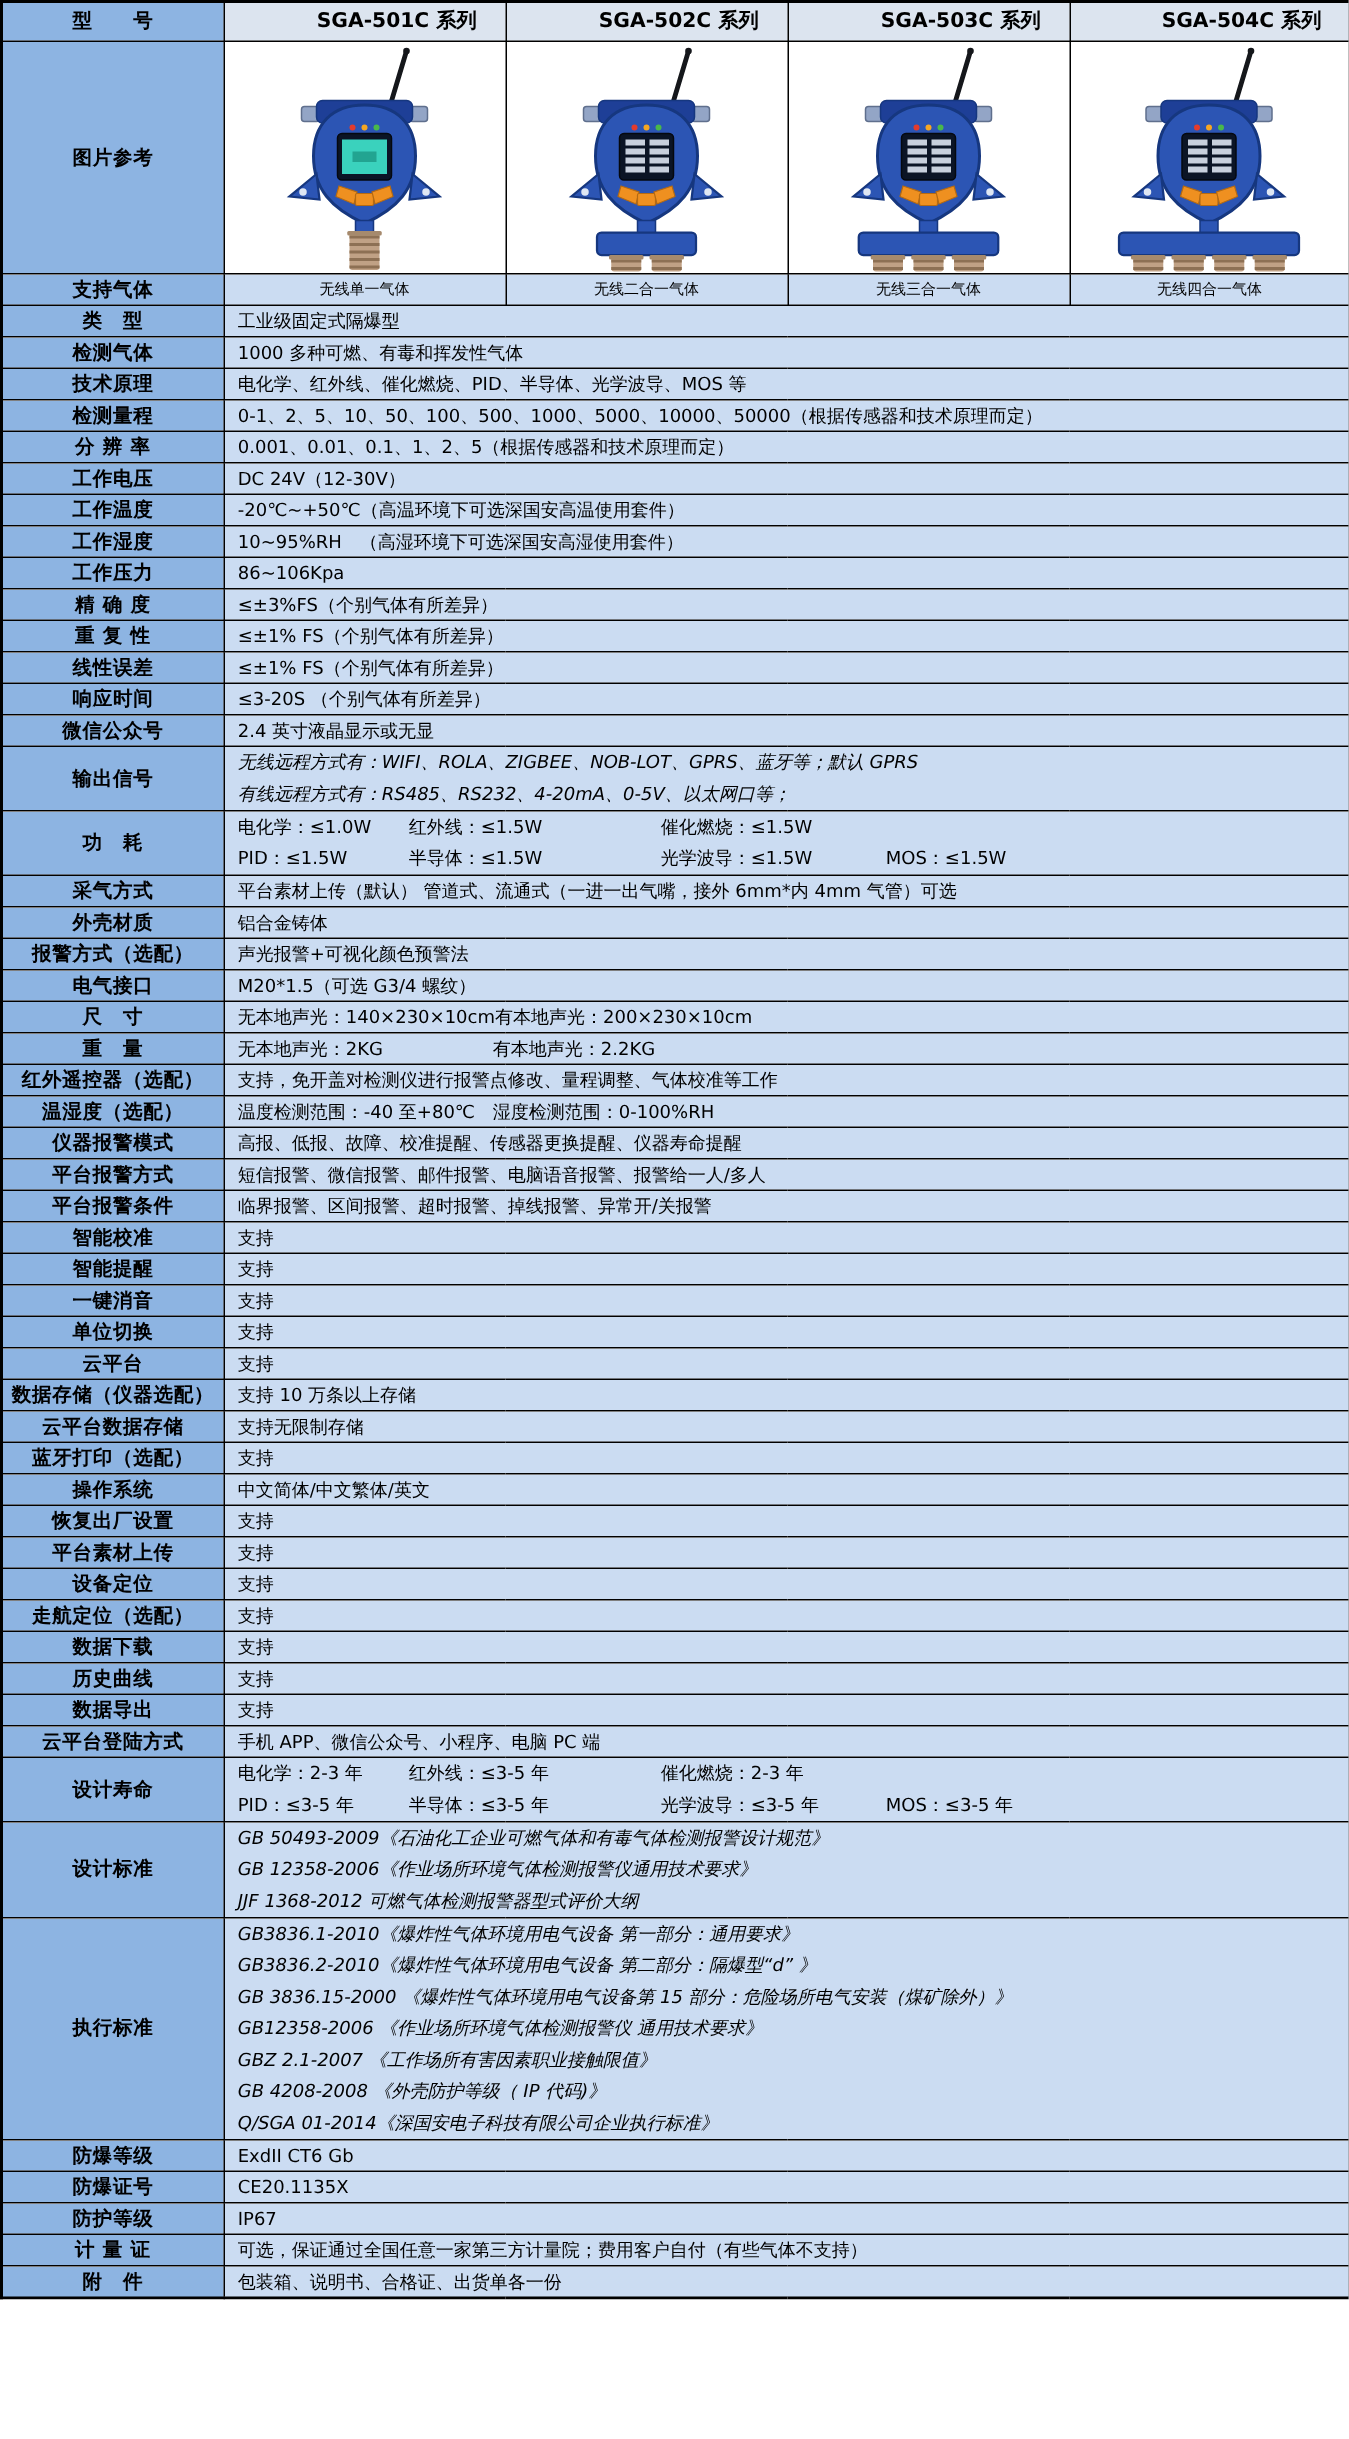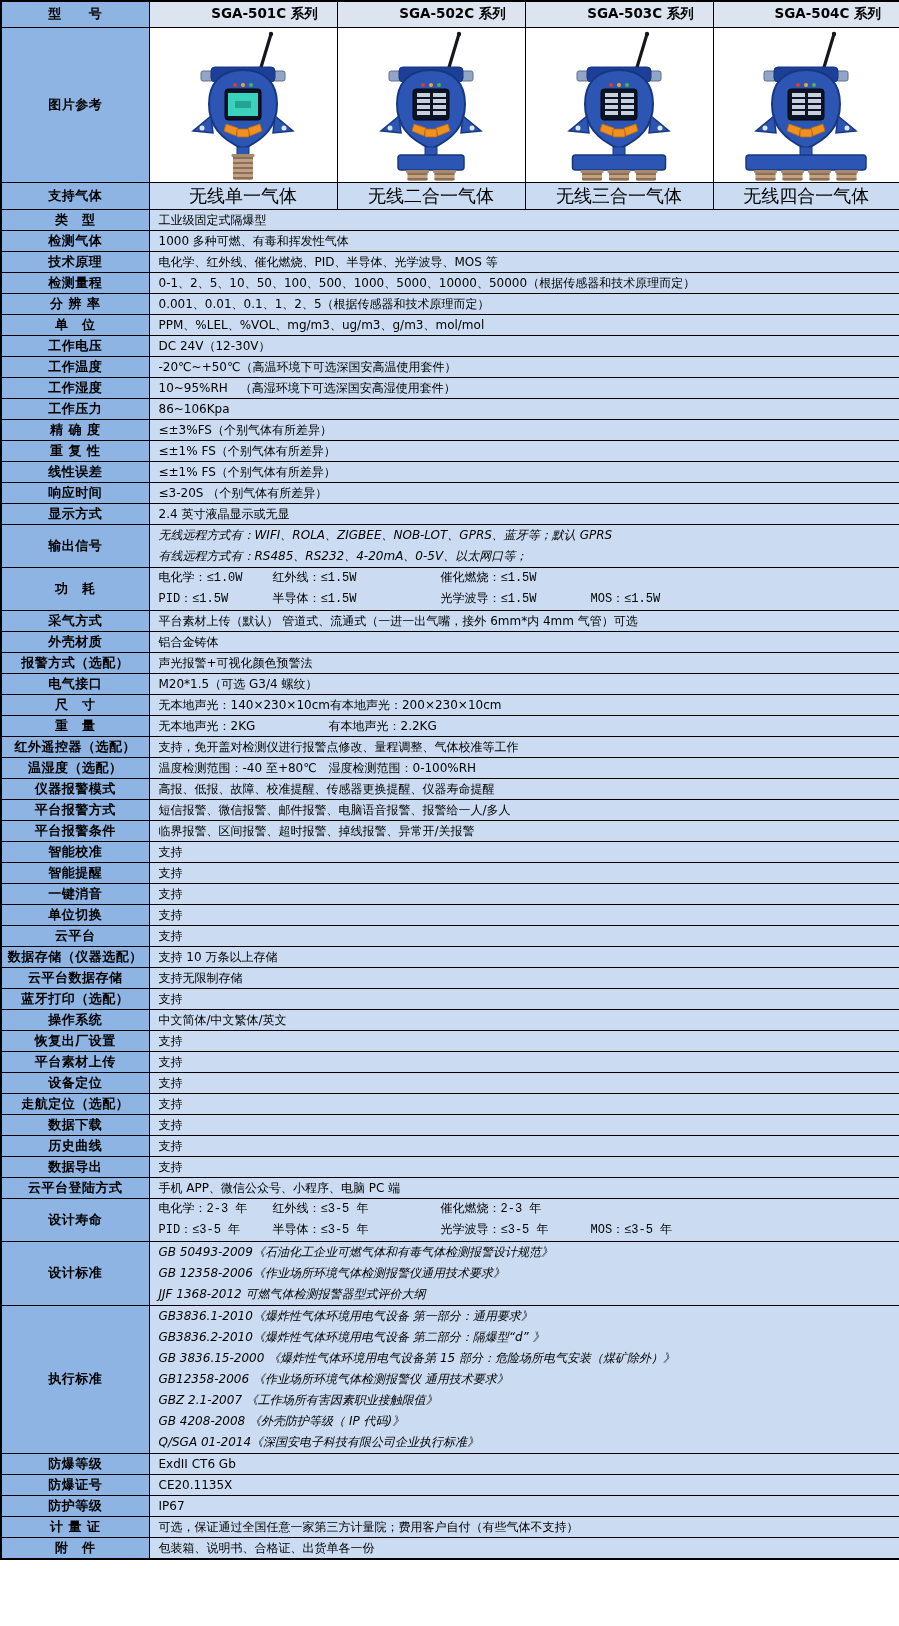--- a/index.html
+++ b/index.html
@@ -36,30 +36,30 @@
   .val{
     background:var(--value-bg);
     font-size:12px;
     padding:0 9px;
     white-space:pre-wrap;
     line-height:20px;
   }
   .gas{
     background:var(--value-bg);
     text-align:center;
-    font-size:18px;
+    font-size:10px;
   }
   .imgcell{
     background:#ffffff;
     text-align:center;
     vertical-align:bottom;
     padding:0;
   }
   .ln{line-height:21px;height:21px;white-space:pre;font-style:italic;}
-  .grd{display:grid;grid-template-columns:114px 168px 150px auto;line-height:21px;height:21px;white-space:pre;font-family:Liberation Mono, monospace;}
+  .grd{display:grid;grid-template-columns:114px 168px 150px auto;line-height:21px;height:21px;white-space:pre;}
   .seg{display:inline-block;min-width:170px;white-space:pre;}
   svg{display:block;margin:0 auto;}
 </style>
 </head>
 <body>
 
 <div id="wrap">
   <table>
     <colgroup>
       <col style="width:148px">
@@ -288,24 +288,20 @@
         </tr>
         <tr>
           <td class="lbl">检测量程</td>
           <td class="val" colspan="4">0-1、2、5、10、50、100、500、1000、5000、10000、50000（根据传感器和技术原理而定）</td>
         </tr>
         <tr>
           <td class="lbl">分 辨 率</td>
           <td class="val" colspan="4">0.001、0.01、0.1、1、2、5（根据传感器和技术原理而定）</td>
         </tr>
         <tr>
-          <td class="lbl">单　位</td>
-          <td class="val" colspan="4">PPM、%LEL、%VOL、mg/m3、ug/m3、g/m3、mol/mol</td>
-        </tr>
-        <tr>
           <td class="lbl">工作电压</td>
           <td class="val" colspan="4">DC 24V（12-30V）</td>
         </tr>
         <tr>
           <td class="lbl">工作温度</td>
           <td class="val" colspan="4">-20℃~+50℃（高温环境下可选深国安高温使用套件）</td>
         </tr>
         <tr>
           <td class="lbl">工作湿度</td>
           <td class="val" colspan="4">10~95%RH　（高湿环境下可选深国安高湿使用套件）</td>
@@ -324,21 +320,21 @@
         </tr>
         <tr>
           <td class="lbl">线性误差</td>
           <td class="val" colspan="4">≤±1% FS（个别气体有所差异）</td>
         </tr>
         <tr>
           <td class="lbl">响应时间</td>
           <td class="val" colspan="4">≤3-20S （个别气体有所差异）</td>
         </tr>
         <tr>
-          <td class="lbl">显示方式</td>
+          <td class="lbl">微信公众号</td>
           <td class="val" colspan="4">2.4 英寸液晶显示或无显</td>
         </tr>
         <tr>
           <td class="lbl">输出信号</td>
           <td class="val" colspan="4"><div class="ln">无线远程方式有：WIFI、ROLA、ZIGBEE、NOB-LOT、GPRS、蓝牙等；默认 GPRS</div><div class="ln">有线远程方式有：RS485、RS232、4-20mA、0-5V、以太网口等；</div></td>
         </tr>
         <tr>
           <td class="lbl">功　耗</td>
           <td class="val" colspan="4"><div class="grd"><span>电化学：≤1.0W</span><span>红外线：≤1.5W</span><span>催化燃烧：≤1.5W</span><span></span></div><div class="grd"><span>PID：≤1.5W</span><span>半导体：≤1.5W</span><span>光学波导：≤1.5W</span><span>MOS：≤1.5W</span></div></td>
         </tr>

